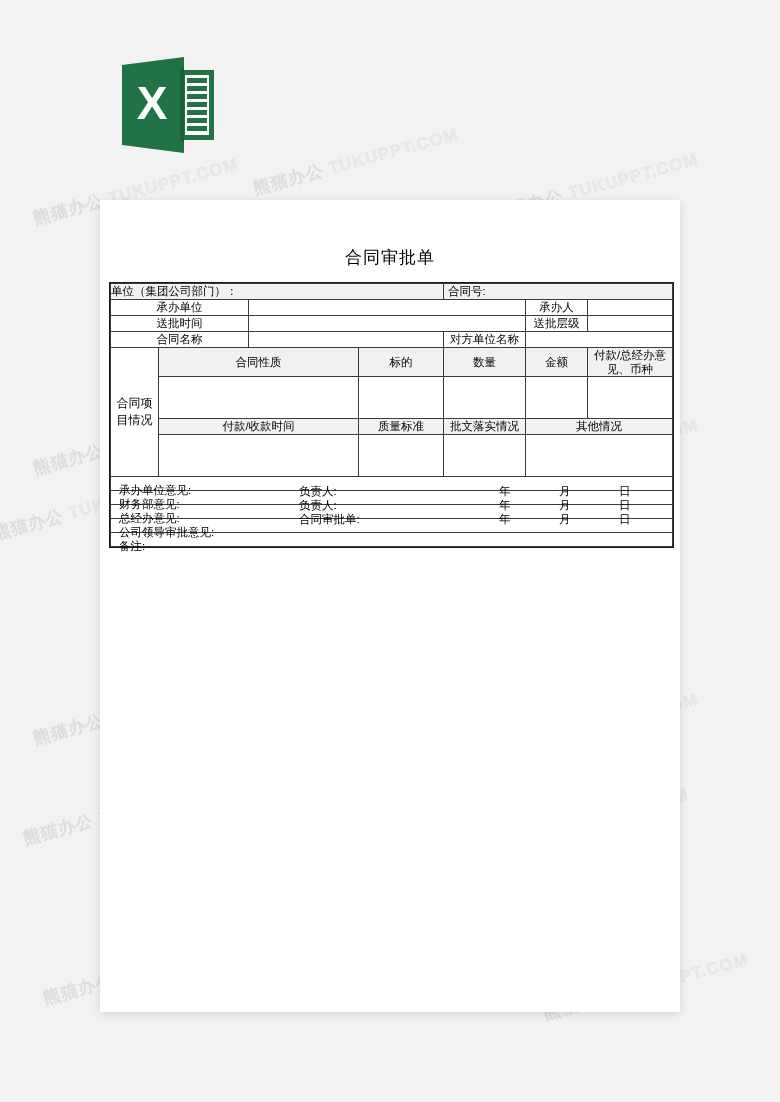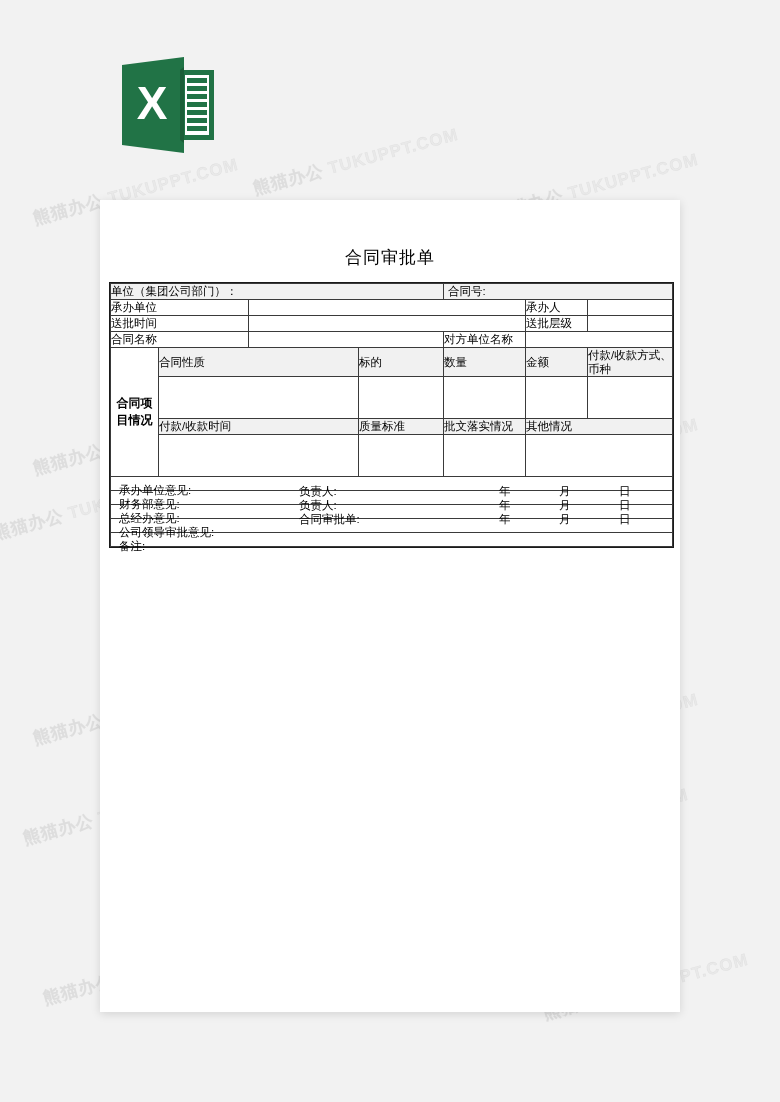--- a/index.html
+++ b/index.html
@@ -110,21 +110,21 @@
     font-size: 11.5px;
     color: #000;
   }
   #form-table td {
     border: 1px solid #3a3a3a;
     padding: 0;
     height: 14px;
     vertical-align: middle;
   }
   .shade { background: #f1f1f1; }
-  .ctr { text-align: left; margin-top: 30px; }
+  .ctr { text-align: center; margin-top: 30px; }
   .lbl-pad { padding-left: 8px; }
   .hdr-row td { height: 33px; }
   .tall { height: 42px; }
 
   
   #form-table {
     outline: 1px solid #1a1a1a;
     border: 1.6px solid #1a1a1a;
   }
 
@@ -156,21 +156,21 @@
   .sign-d    { position: absolute; left: 508px; }
 
   .note-cell {
     height: 84px;
     position: relative;
     vertical-align: top;
   }
   .plain-cell { height: 80px; vertical-align: top; position: relative; }
 
   .vlabel {
-    font-weight: bold;
+    font-weight: normal;
     text-align: center;
     line-height: 17px;
     font-size: 12px;
   }
 </style>
 </head>
 <body>
 
 <div id="watermark-layer">
   <div class="wm" style="left:30px;  top:180px;">熊猫办公 TUKUPPT.COM</div>
@@ -263,21 +263,21 @@
       <td class="ctr">对方单位名称</td>
       <td colspan="2"></td>
     </tr>
 
     <tr class="hdr-row section-divider">
       <td rowspan="4" class="vlabel">合同项目情况</td>
       <td class="shade ctr" colspan="2">合同性质</td>
       <td class="shade ctr">标的</td>
       <td class="shade ctr">数量</td>
       <td class="shade ctr">金额</td>
-      <td class="shade ctr" style="line-height:14px;">付款/收款方式、币种</td>
+      <td class="shade ctr" style="line-height:14px;">付款/总经办意见、币种</td>
     </tr>
 
     <tr class="tall">
       <td colspan="2"></td>
       <td></td>
       <td></td>
       <td></td>
       <td></td>
     </tr>
 

